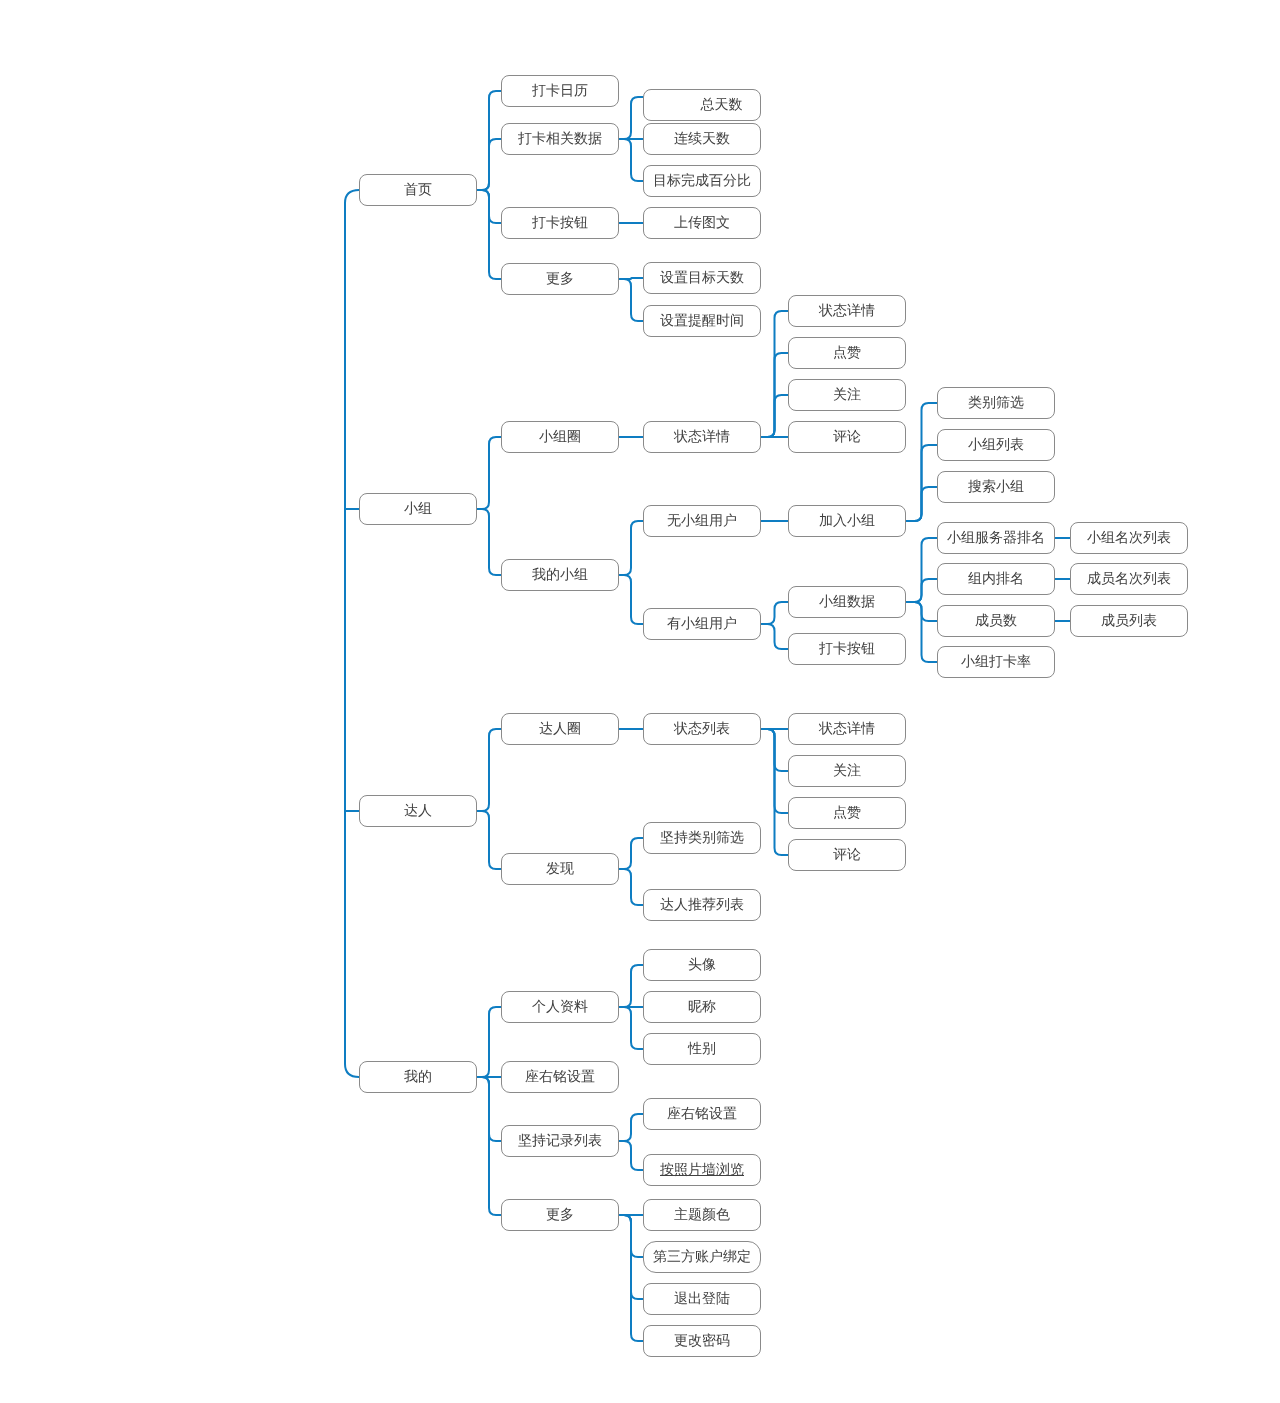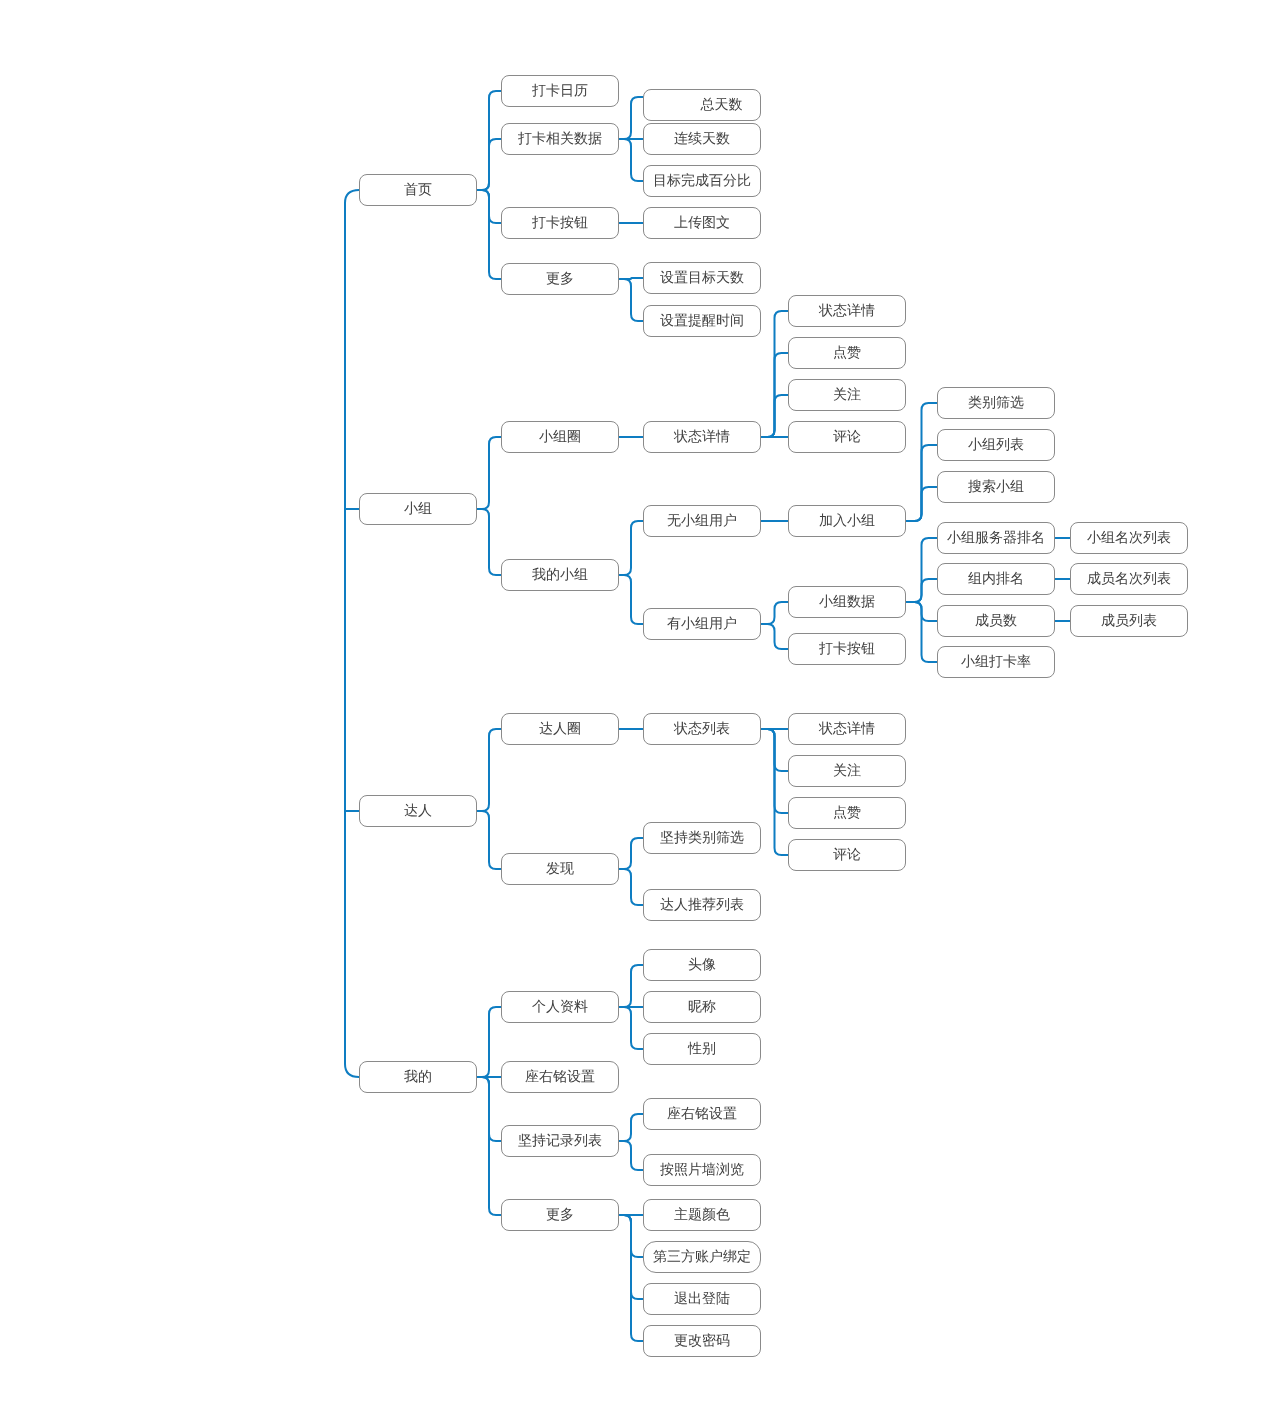--- a/index.html
+++ b/index.html
@@ -180,19 +180,19 @@
       <div class="node" style="left: 643px; top: 822px;">坚持类别筛选</div>
       <div class="node" style="left: 643px; top: 889px;">达人推荐列表</div>
       <div class="node" style="left: 501px; top: 991px;">个人资料</div>
       <div class="node" style="left: 501px; top: 1061px; border-radius: 9px;">座右铭设置</div>
       <div class="node" style="left: 501px; top: 1125px;">坚持记录列表</div>
       <div class="node" style="left: 501px; top: 1199px;">更多</div>
       <div class="node" style="left: 643px; top: 949px;">头像</div>
       <div class="node" style="left: 643px; top: 991px;">昵称</div>
       <div class="node" style="left: 643px; top: 1033px;">性别</div>
       <div class="node" style="left: 643px; top: 1098px;">座右铭设置</div>
-      <div class="node" style="left: 643px; top: 1154px;">按照片墙浏览</div>
+      <div class="node" style="left: 643px; top: 1154px; text-decoration: underline;">按照片墙浏览</div>
       <div class="node" style="left: 643px; top: 1199px;">主题颜色</div>
       <div class="node" style="left: 643px; top: 1241px; border-radius: 13px;">第三方账户绑定</div>
       <div class="node" style="left: 643px; top: 1283px;">退出登陆</div>
       <div class="node" style="left: 643px; top: 1325px;">更改密码</div>
     </div>
 </div>
 
 </body></html>

